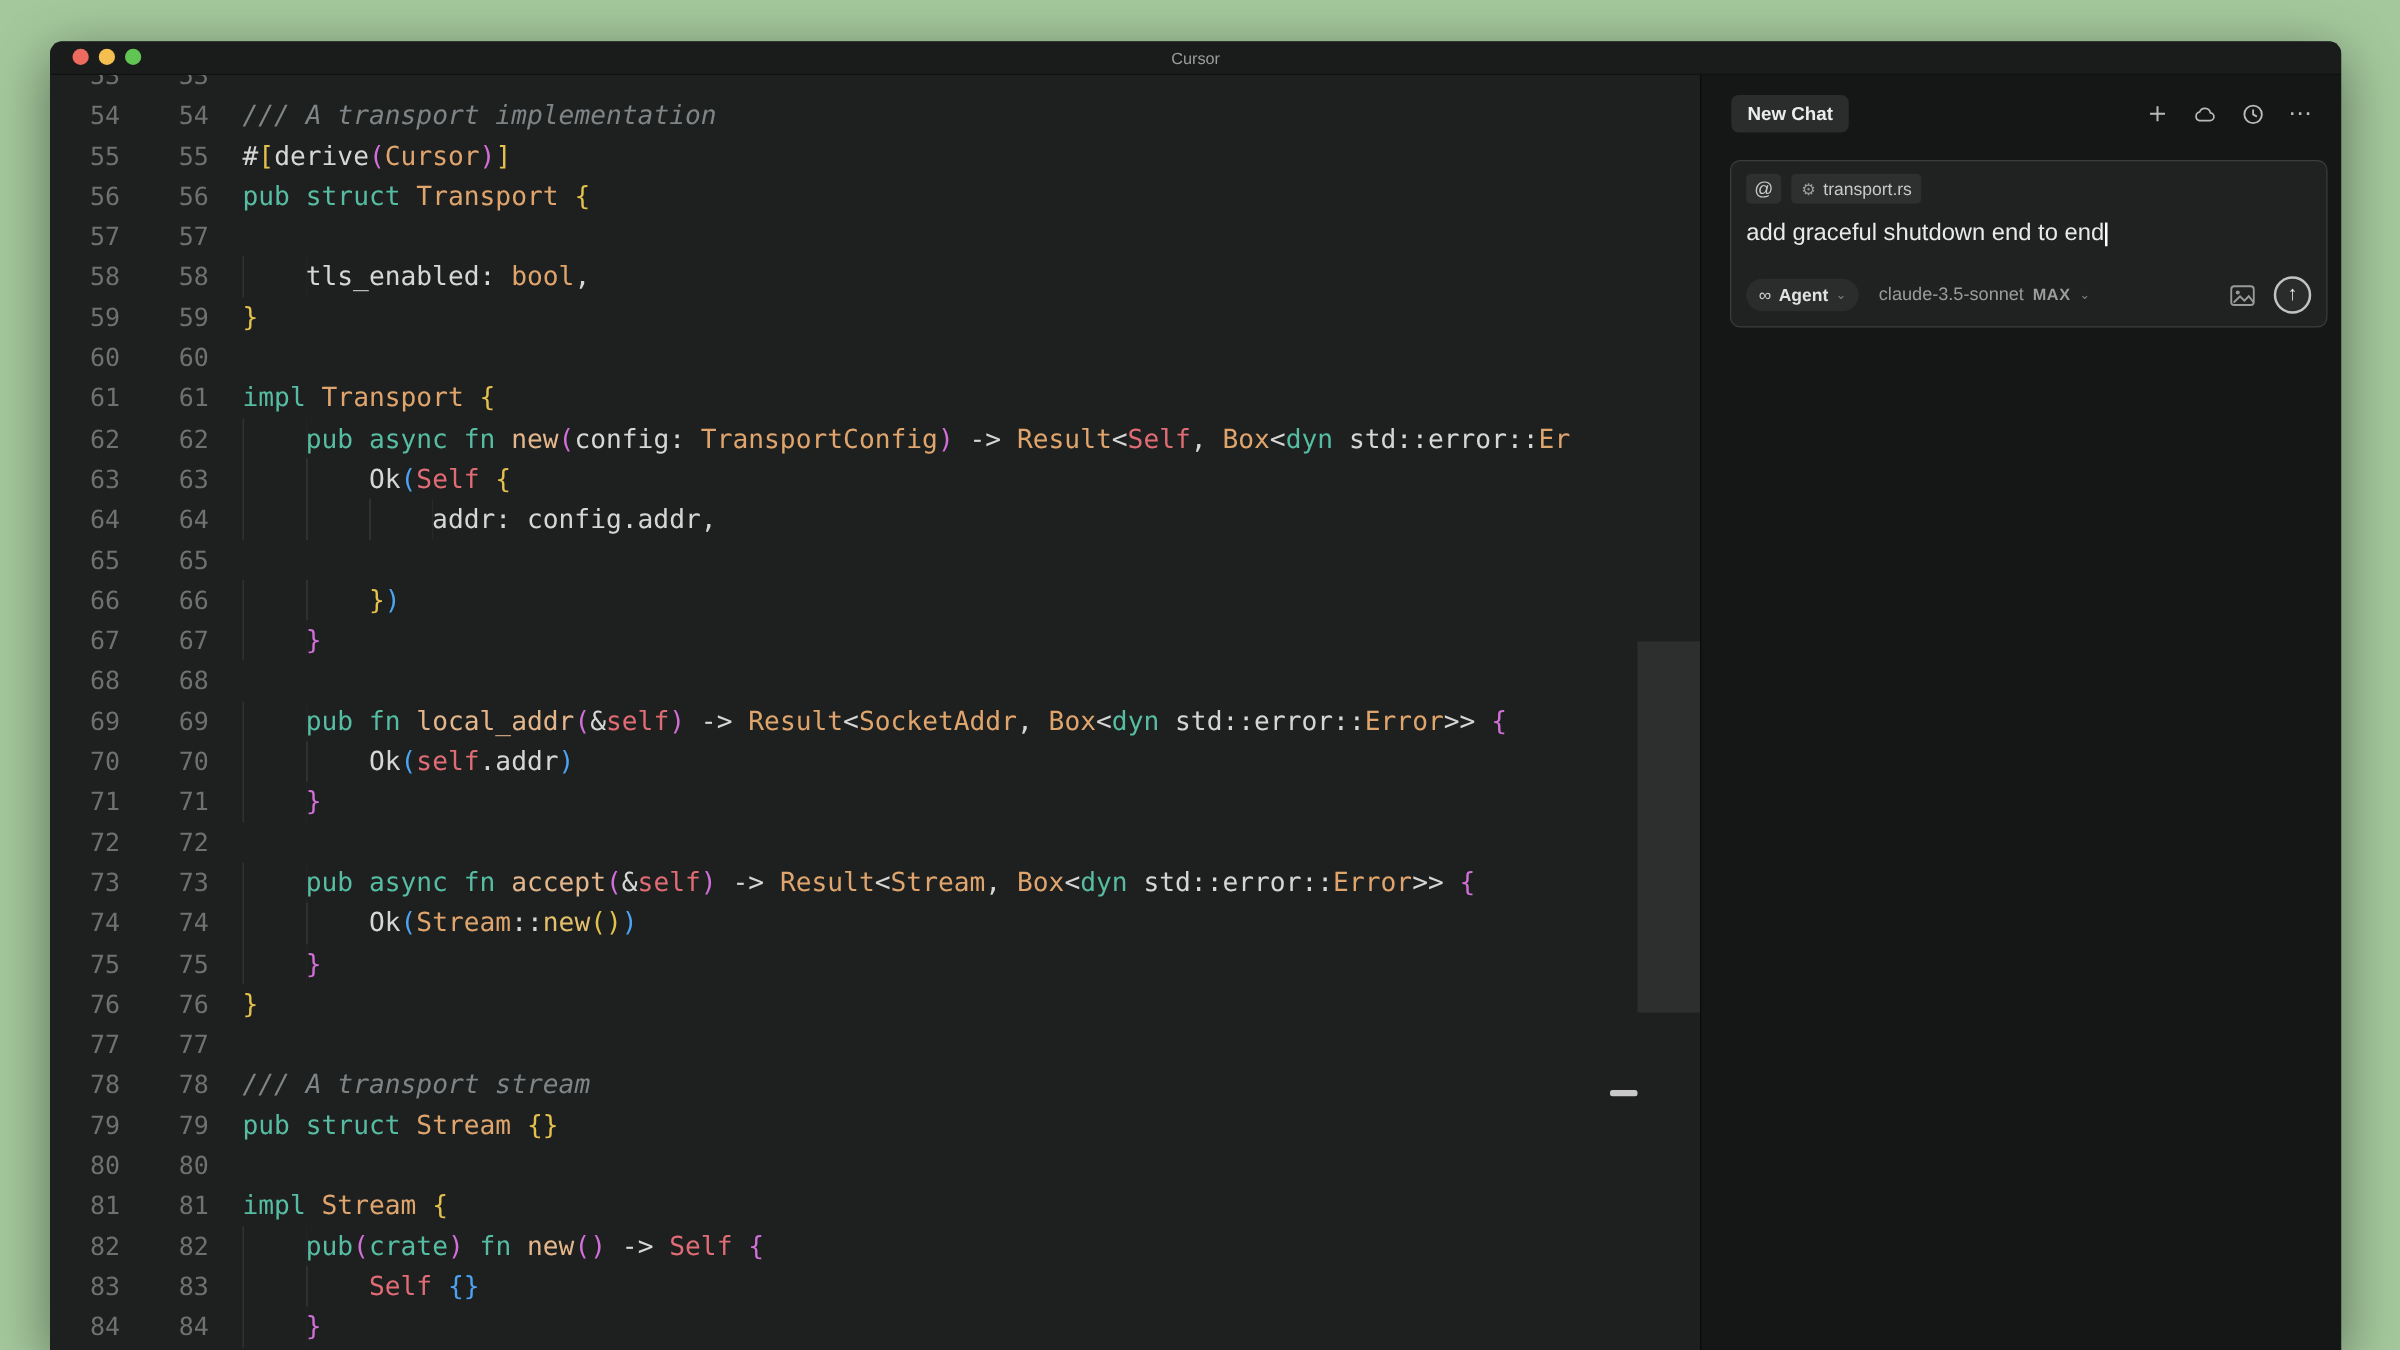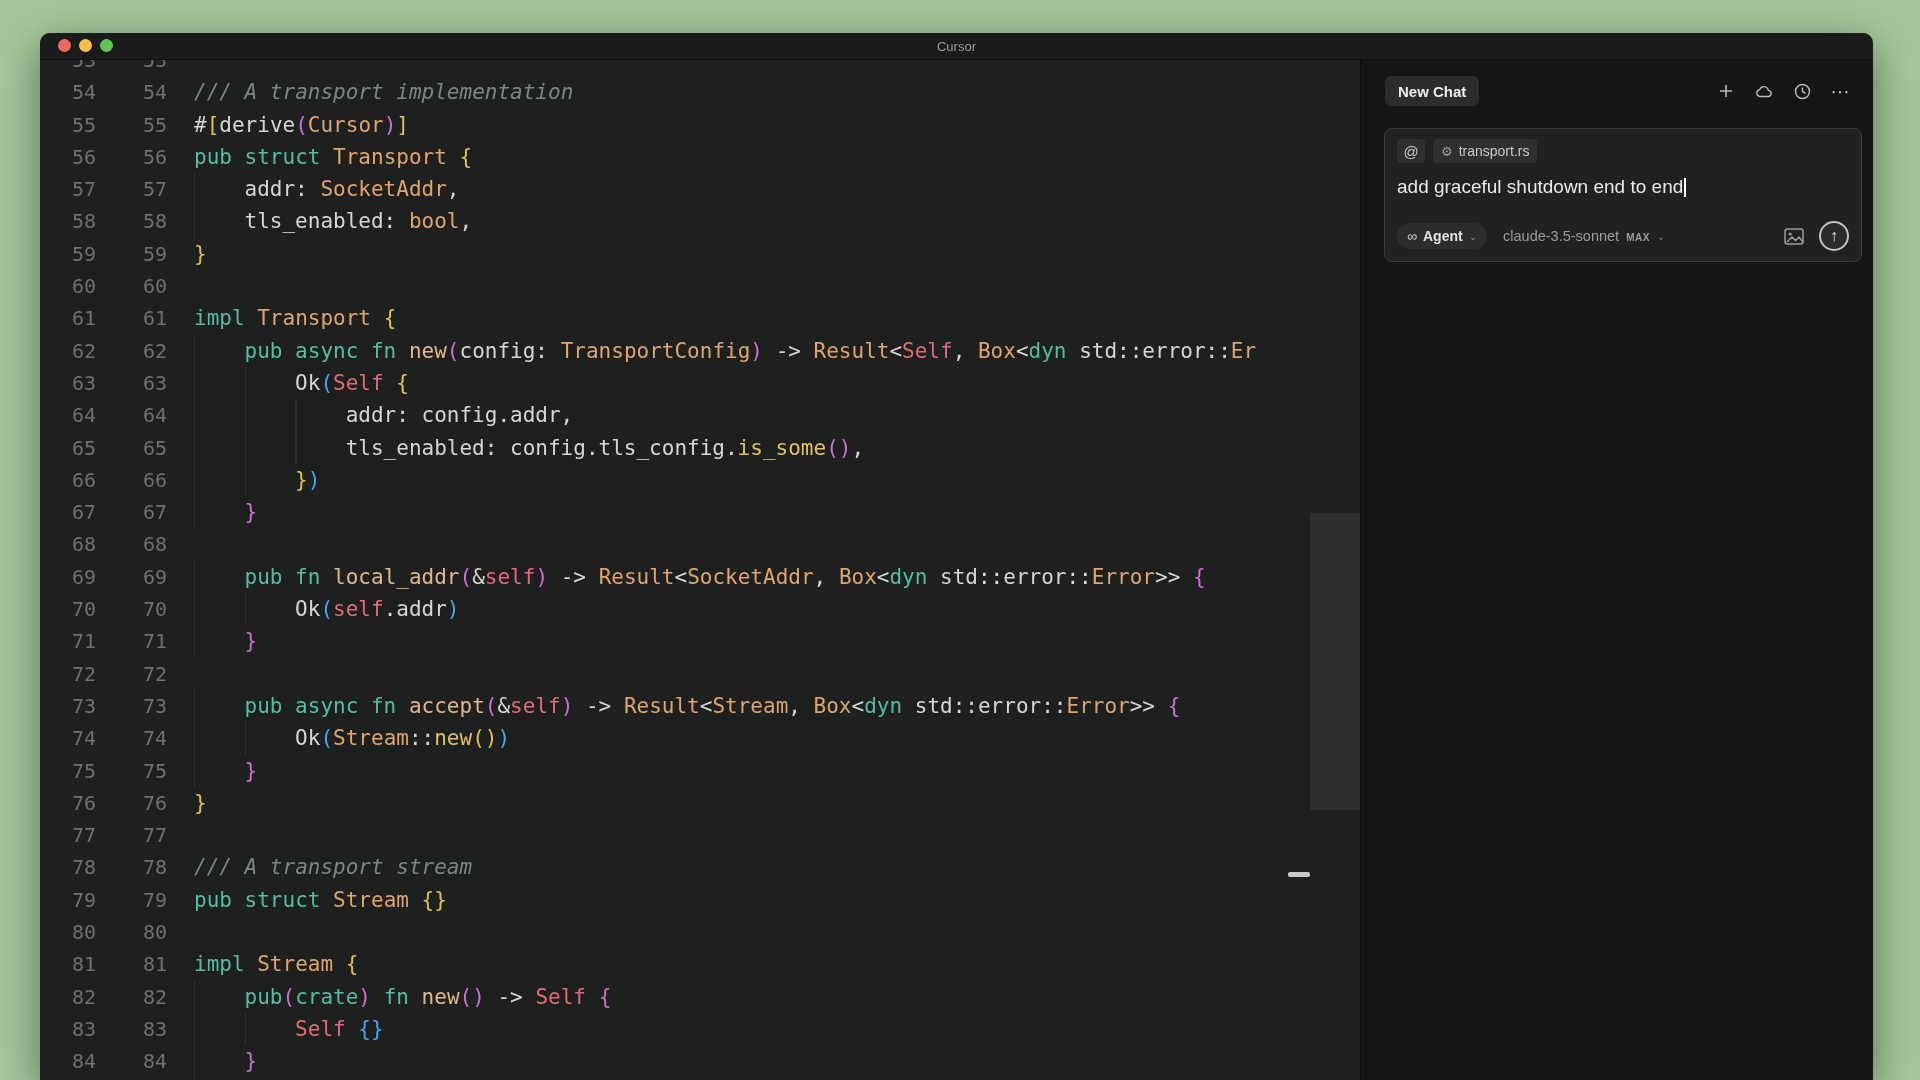--- a/index.html
+++ b/index.html
@@ -69,21 +69,21 @@
   .file-icon { font-size:13px; color:#9a9a9a; }
   .prompt-row { margin-top:13px; color:#e9e9e9; font-size:19px; display:flex; align-items:center; }
   .caret { display:inline-block; width:2px; height:19px; background:#fff; margin-left:1px; }
   .chat-controls { position:absolute; left:12px; right:12px; bottom:10px; display:flex; align-items:center; }
   .agent-pill { background:#2b2c2c; border-radius:13px; height:26px; display:flex; align-items:center;
     padding:0 10px; gap:6px; color:#e2e2e2; font-size:14px; }
   .agent-pill .inf { font-size:14px; color:#cfcfcf; }
   .agent-pill b { font-weight:bold; }
   .chev { color:#828282; font-size:10px; }
   .model { margin-left:16px; color:#9c9c9c; font-size:14.5px; display:flex; align-items:baseline; gap:7px; }
-  .model .max { font-size:10px; letter-spacing:.5px; color:#9c9c9c; font-weight:bold; }
+  .model .max { font-size:13px; letter-spacing:.5px; color:#9c9c9c; font-weight:bold; }
   .model .chev { align-self:center; }
   .spacer { flex:1; }
   .img-btn { width:22px; height:20px; display:flex; align-items:center; justify-content:center; margin-right:14px; }
   .send-btn { width:30px; height:30px; border-radius:50%; border:2px solid #c2c2c2; background:#2a2b2b;
     display:flex; align-items:center; justify-content:center; color:#e0e0e0; font-size:16px; font-weight:bold; }
 </style>
 </head>
 <body>
 
 <div class="window">
@@ -96,29 +96,29 @@
     <div class="wintitle">Cursor</div>
   </div>
 
   <div class="content">
     <div class="editor">
       <div class="code-scroll" id="code-lines">
           <div class="line"><span class="ln">53</span><span class="ln ln2">53</span><span class="codetxt"></span></div>
           <div class="line"><span class="ln">54</span><span class="ln ln2">54</span><span class="codetxt"><span class="tok-c">/// A transport implementation</span></span></div>
           <div class="line"><span class="ln">55</span><span class="ln ln2">55</span><span class="codetxt"><span class="tok-p">#</span><span class="tok-y">[</span><span class="tok-p">derive</span><span class="tok-m">(</span><span class="tok-t">Cursor</span><span class="tok-m">)</span><span class="tok-y">]</span></span></div>
           <div class="line"><span class="ln">56</span><span class="ln ln2">56</span><span class="codetxt"><span class="tok-k">pub struct </span><span class="tok-t">Transport </span><span class="tok-y">{</span></span></div>
-          <div class="line"><span class="ln">57</span><span class="ln ln2">57</span><span class="codetxt"><span class="indent" style="width: 50.56px;"></span><span class="tok-p">addr: </span><span class="tok-t">SocketAddr</span><span class="tok-p">,</span></span></div>
+          <div class="line"><span class="ln">57</span><span class="ln ln2">57</span></div>
           <div class="line"><span class="ln">58</span><span class="ln ln2">58</span><span class="codetxt"><span class="indent" style="width: 50.56px;"></span><span class="tok-p">tls_enabled: </span><span class="tok-t">bool</span><span class="tok-p">,</span></span></div>
           <div class="line"><span class="ln">59</span><span class="ln ln2">59</span><span class="codetxt"><span class="tok-y">}</span></span></div>
           <div class="line"><span class="ln">60</span><span class="ln ln2">60</span><span class="codetxt"></span></div>
           <div class="line"><span class="ln">61</span><span class="ln ln2">61</span><span class="codetxt"><span class="tok-k">impl </span><span class="tok-t">Transport </span><span class="tok-y">{</span></span></div>
           <div class="line"><span class="ln">62</span><span class="ln ln2">62</span><span class="codetxt"><span class="indent" style="width: 50.56px;"></span><span class="tok-k">pub async fn </span><span class="tok-fd">new</span><span class="tok-m">(</span><span class="tok-p">config: </span><span class="tok-t">TransportConfig</span><span class="tok-m">)</span><span class="tok-p"> -&gt; </span><span class="tok-t">Result</span><span class="tok-p">&lt;</span><span class="tok-s">Self</span><span class="tok-p">, </span><span class="tok-t">Box</span><span class="tok-p">&lt;</span><span class="tok-k">dyn</span><span class="tok-p"> std::error::</span><span class="tok-t">Er</span></span></div>
           <div class="line"><span class="ln">63</span><span class="ln ln2">63</span><span class="codetxt"><span class="indent" style="width: 101.12px;"></span><span class="tok-p">Ok</span><span class="tok-b">(</span><span class="tok-s">Self </span><span class="tok-y">{</span></span></div>
           <div class="line"><span class="ln">64</span><span class="ln ln2">64</span><span class="codetxt"><span class="indent" style="width: 151.68px;"></span><span class="tok-p">addr: config.addr,</span></span></div>
-          <div class="line"><span class="ln">65</span><span class="ln ln2">65</span><span class="codetxt"><span class="indent" style="width: 151.68px;"></span><span class="tok-p">tls_enabled: config.tls_config.</span><span class="tok-fc">is_some</span><span class="tok-m">()</span><span class="tok-p">,</span></span></div>
+          <div class="line"><span class="ln">65</span><span class="ln ln2">65</span></div>
           <div class="line"><span class="ln">66</span><span class="ln ln2">66</span><span class="codetxt"><span class="indent" style="width: 101.12px;"></span><span class="tok-y">}</span><span class="tok-b">)</span></span></div>
           <div class="line"><span class="ln">67</span><span class="ln ln2">67</span><span class="codetxt"><span class="indent" style="width: 50.56px;"></span><span class="tok-m">}</span></span></div>
           <div class="line"><span class="ln">68</span><span class="ln ln2">68</span><span class="codetxt"></span></div>
           <div class="line"><span class="ln">69</span><span class="ln ln2">69</span><span class="codetxt"><span class="indent" style="width: 50.56px;"></span><span class="tok-k">pub fn </span><span class="tok-fd">local_addr</span><span class="tok-m">(</span><span class="tok-p">&amp;</span><span class="tok-s">self</span><span class="tok-m">)</span><span class="tok-p"> -&gt; </span><span class="tok-t">Result</span><span class="tok-p">&lt;</span><span class="tok-t">SocketAddr</span><span class="tok-p">, </span><span class="tok-t">Box</span><span class="tok-p">&lt;</span><span class="tok-k">dyn</span><span class="tok-p"> std::error::</span><span class="tok-t">Error</span><span class="tok-p">&gt;&gt; </span><span class="tok-m">{</span></span></div>
           <div class="line"><span class="ln">70</span><span class="ln ln2">70</span><span class="codetxt"><span class="indent" style="width: 101.12px;"></span><span class="tok-p">Ok</span><span class="tok-b">(</span><span class="tok-s">self</span><span class="tok-p">.addr</span><span class="tok-b">)</span></span></div>
           <div class="line"><span class="ln">71</span><span class="ln ln2">71</span><span class="codetxt"><span class="indent" style="width: 50.56px;"></span><span class="tok-m">}</span></span></div>
           <div class="line"><span class="ln">72</span><span class="ln ln2">72</span><span class="codetxt"></span></div>
           <div class="line"><span class="ln">73</span><span class="ln ln2">73</span><span class="codetxt"><span class="indent" style="width: 50.56px;"></span><span class="tok-k">pub async fn </span><span class="tok-fd">accept</span><span class="tok-m">(</span><span class="tok-p">&amp;</span><span class="tok-s">self</span><span class="tok-m">)</span><span class="tok-p"> -&gt; </span><span class="tok-t">Result</span><span class="tok-p">&lt;</span><span class="tok-t">Stream</span><span class="tok-p">, </span><span class="tok-t">Box</span><span class="tok-p">&lt;</span><span class="tok-k">dyn</span><span class="tok-p"> std::error::</span><span class="tok-t">Error</span><span class="tok-p">&gt;&gt; </span><span class="tok-m">{</span></span></div>
           <div class="line"><span class="ln">74</span><span class="ln ln2">74</span><span class="codetxt"><span class="indent" style="width: 101.12px;"></span><span class="tok-p">Ok</span><span class="tok-b">(</span><span class="tok-t">Stream</span><span class="tok-p">::</span><span class="tok-fc">new</span><span class="tok-y">()</span><span class="tok-b">)</span></span></div>
           <div class="line"><span class="ln">75</span><span class="ln ln2">75</span><span class="codetxt"><span class="indent" style="width: 50.56px;"></span><span class="tok-m">}</span></span></div>

